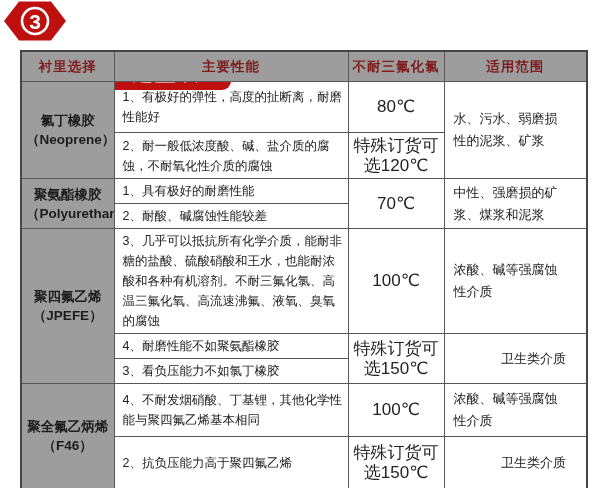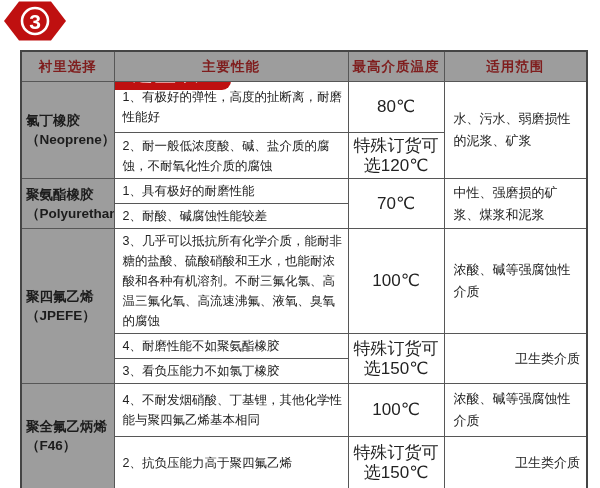--- a/index.html
+++ b/index.html
@@ -28,30 +28,30 @@
     padding:2px 4px;
     overflow:hidden;
   }
   .tbl{border:2px solid #454545;}
   .tbl th{
     background:var(--gray);color:#7f1d1d;font-weight:bold;
     font-size:13.5px;text-align:center;height:25px;letter-spacing:1px;
   }
   td.mat{
     background:var(--gray);color:#1c1c1c;font-weight:bold;
-    font-size:13.5px;line-height:19px;
+    text-align:center;font-size:13.5px;line-height:19px;
   }
   td.perf{
     text-align:left;padding-left:8px;font-size:12.5px;line-height:20px;margin-top:20px;
   }
   td.temp{
     text-align:center;font-size:17px;line-height:20px;
   }
   td.range{
-    text-align:left;padding-left:9px;padding-right:6px;
+    text-align:left;padding-left:9px;padding-right:20px;
     font-size:13px;line-height:22px;
   }
   td.range.c{text-align:right;padding-left:4px;}
 </style>
 </head>
 <body>
 
 <div class="title-wrap">
   <svg class="hex-badge" viewBox="0 0 64 42">
     <polygon points="1,21 16,1.5 48,1.5 63,21 48,40.5 16,40.5" fill="#bf1010"></polygon>
@@ -65,21 +65,21 @@
   <colgroup>
     <col style="width:93px">
       <col style="width:234px">
       <col style="width:96px">
       <col style="width:143px">
   </colgroup>
   <tbody>
     <tr style="height:29px">
       <th>衬里选择</th>
       <th>主要性能</th>
-      <th>最高介质温度</th>
+      <th>不耐三氟化氯</th>
       <th>适用范围</th>
     </tr>
 
     <tr style="height:51px">
       <td class="mat" rowspan="2">
         <span>氯丁橡胶</span><br>
         <span>（Neoprene）</span>
       </td>
       <td class="perf">1、有极好的弹性，高度的扯断离，耐磨性能好</td>
       <td class="temp">80℃</td>

